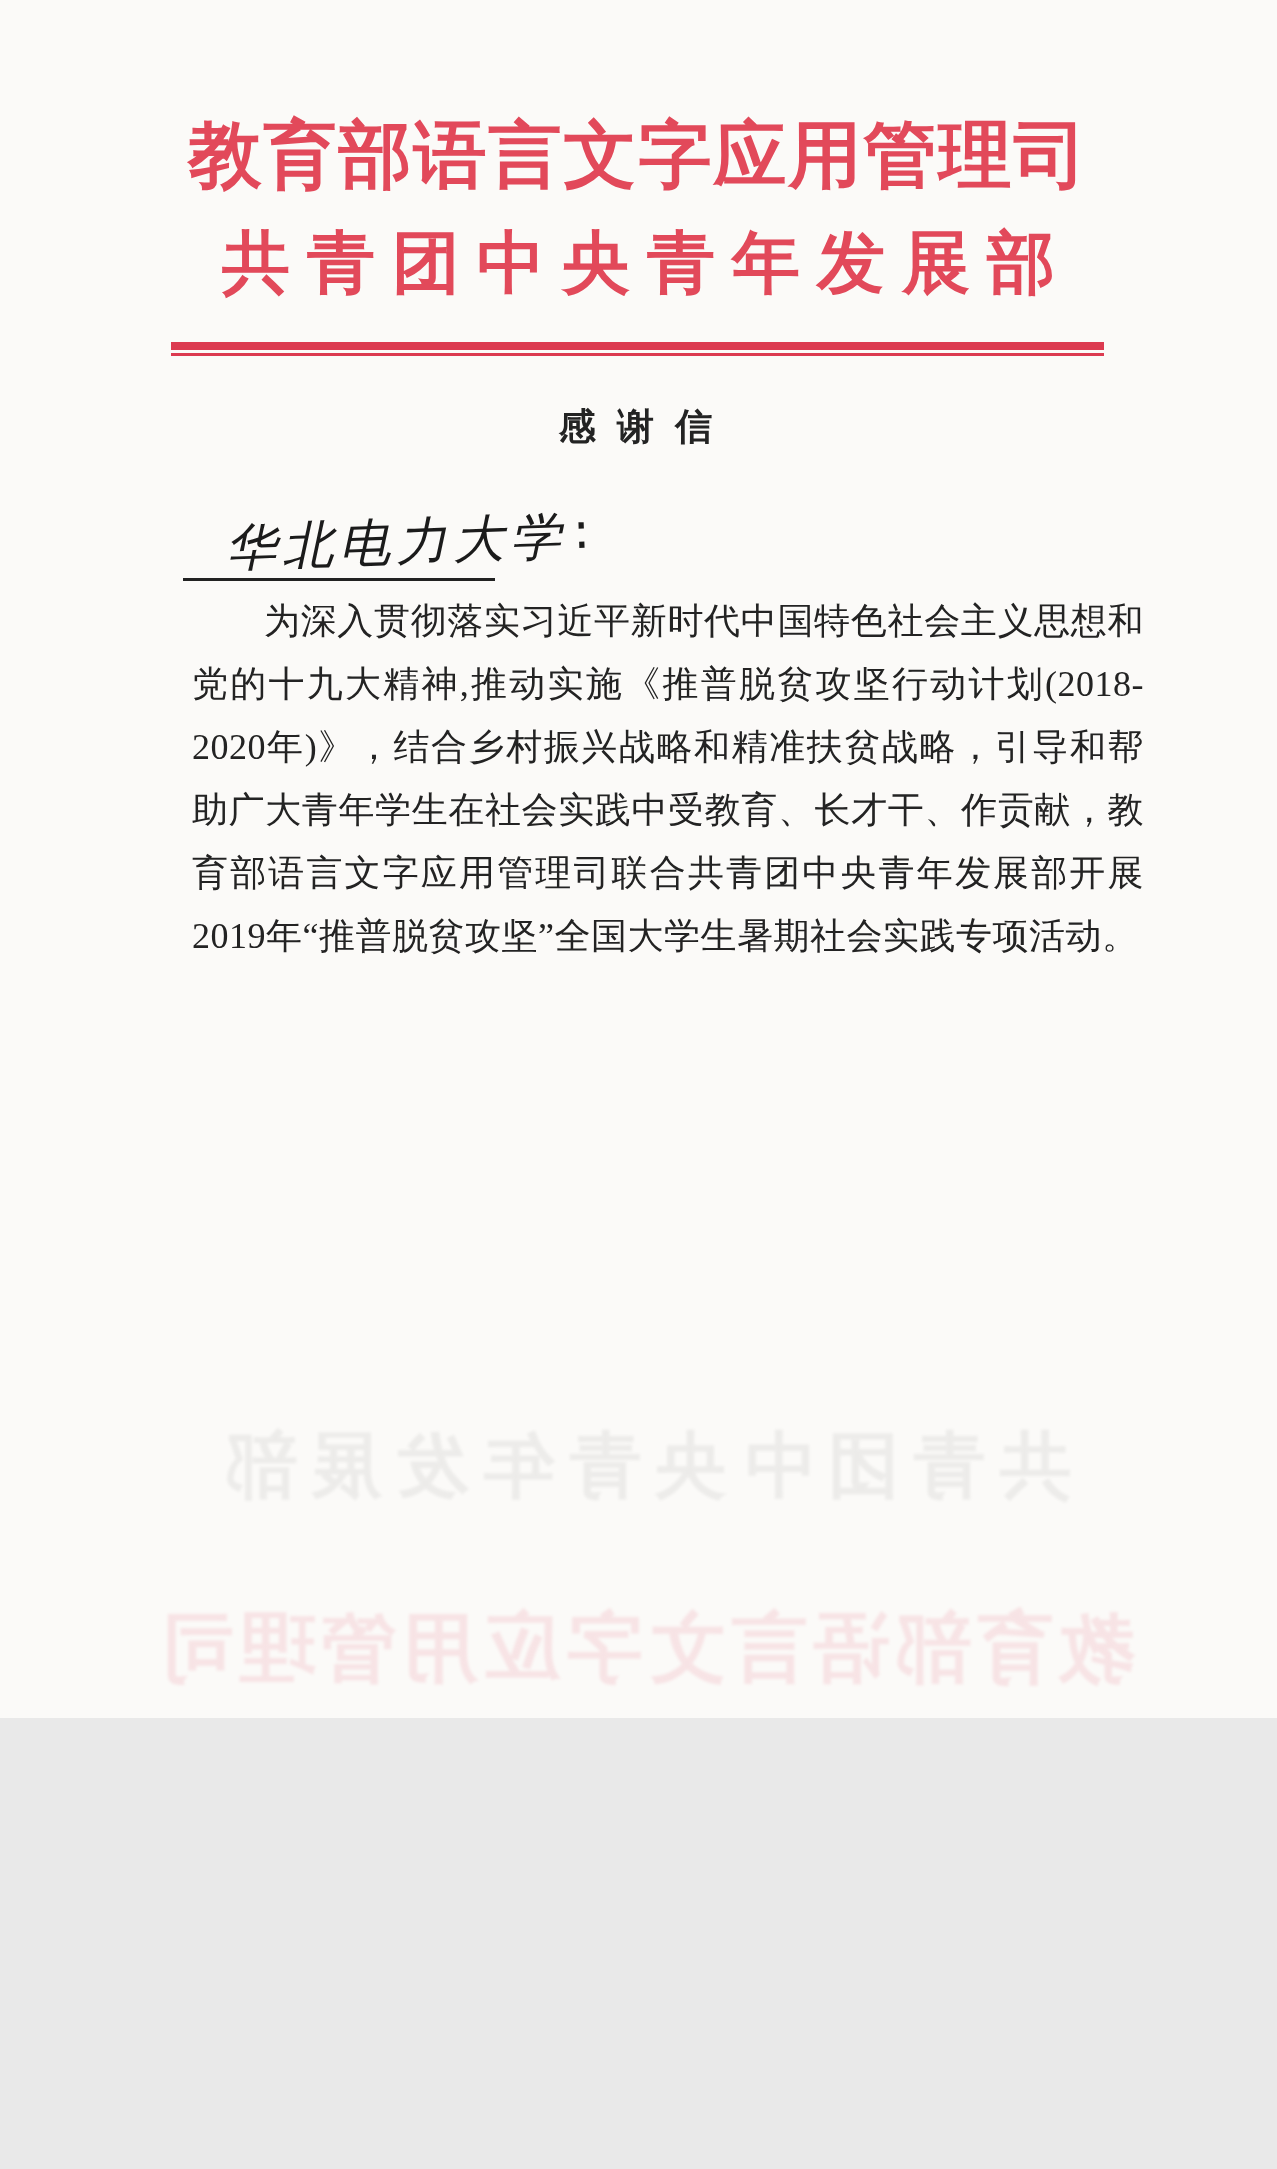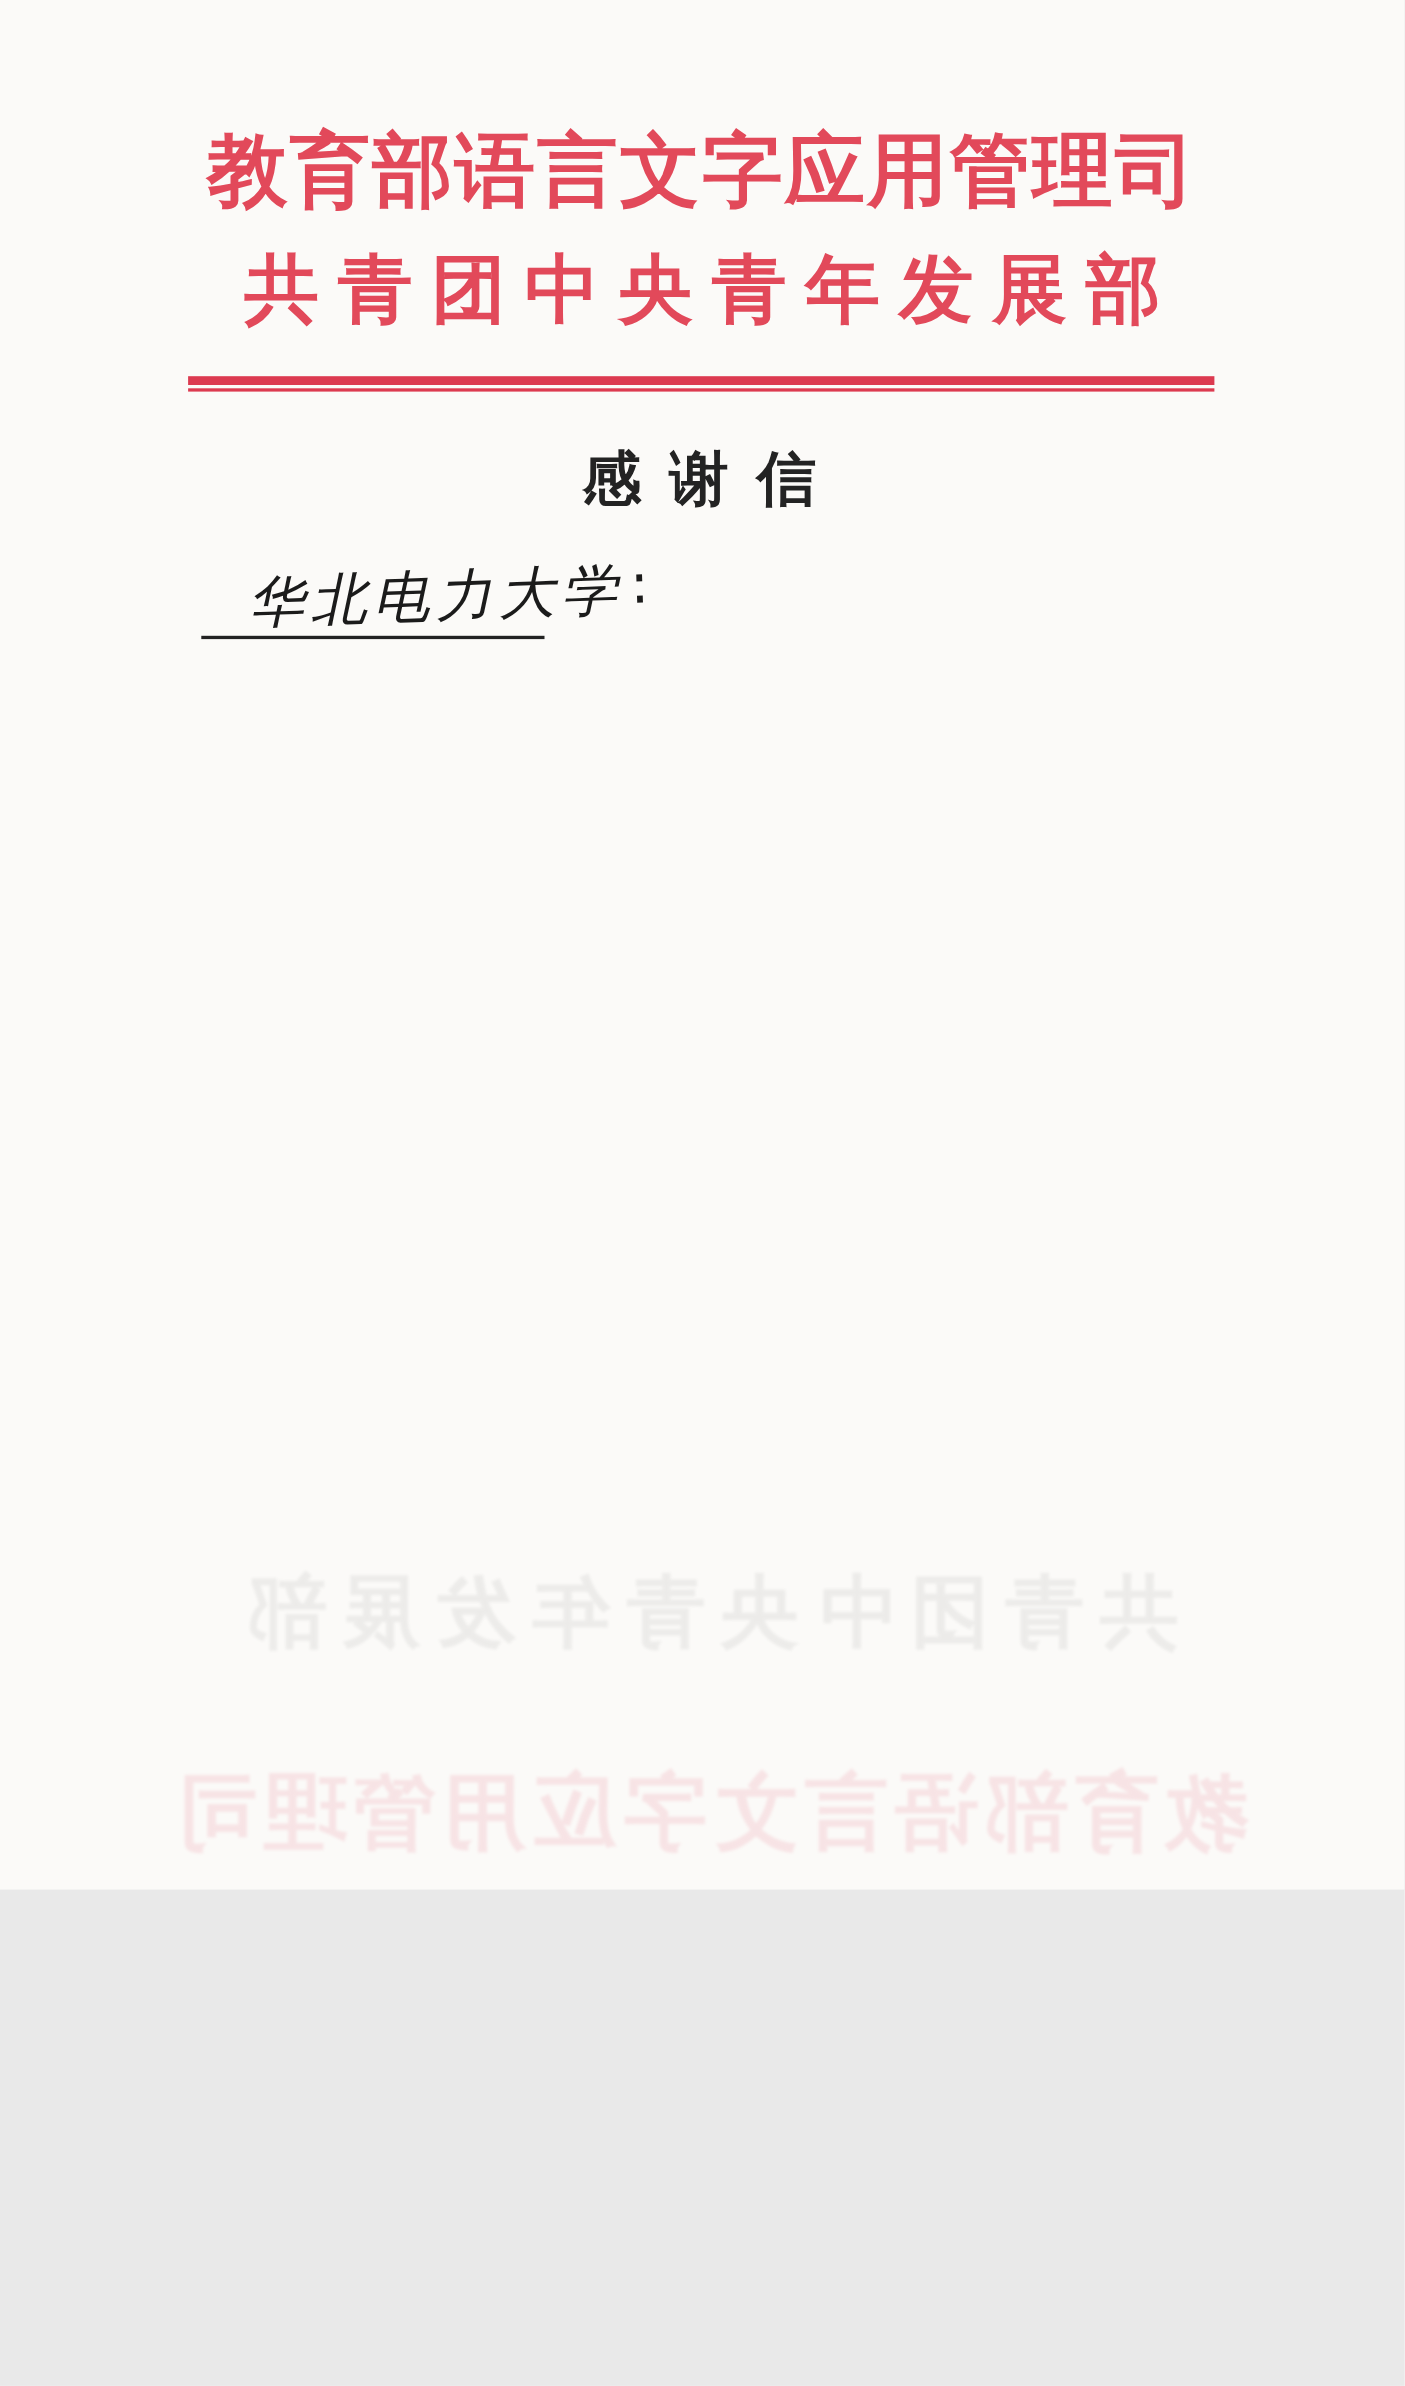--- a/index.html
+++ b/index.html
@@ -33,21 +33,21 @@
   }
   .rule{position:absolute;left:171px;width:933px;}
   .rule-header{top:342px;}
   .rule .thick{height:8px;background:var(--red-rule);}
   .rule .thin{height:3px;background:var(--red-rule);}
   .rule .gap{height:3px;}
   
   .title{
     position:absolute;top:407px;left:0;width:100%;
     text-align:center;color:var(--ink);
-    font-size:54px;font-weight:700;letter-spacing:6px;line-height:1.1;
+    font-size:37px;font-weight:700;letter-spacing:6px;line-height:1.1;
   }
   
   .salutation{
     position:absolute;top:508px;left:225px;
     font-size:51px;color:#1b1b1b;
     font-style:italic;font-weight:500;
     transform:rotate(-2deg);
     letter-spacing:6px;white-space:nowrap;
   }
   .salutation .colon{margin-left:8px;font-style:normal;}
@@ -104,20 +104,21 @@
   </div>
 
   <div class="title">感 谢 信</div>
 
   <div class="salutation">
     <span>华北电力大学</span><span class="colon">∶</span>
   </div>
   <div class="salutation-underline"></div>
 
   <div class="body">
+    <p>为深入贯彻落实习近平新时代中国特色社会主义思想和党的十九大精神,推动实施《推普脱贫攻坚行动计划(2018-2020年)》，结合乡村振兴战略和精准扶贫战略，引导和帮助广大青年学生在社会实践中受教育、长才干、作贡献，教育部语言文字应用管理司联合共青团中央青年发展部开展2019年“推普脱贫攻坚”全国大学生暑期社会实践专项活动。</p>
   </div>
 
   <div class="ghost ghost-1">共青团中央青年发展部</div>
   <div class="ghost ghost-2">教育部语言文字应用管理司</div>
   <div class="ghost ghost-3">共青团中央青年发展部中央委员会</div>
 
   <div class="sig sig-left">教育部语言文字应用管理司</div>
   <div class="sig sig-right">共青团中央青年发展部</div>
 
   <svg class="seal seal-left" viewBox="0 0 260 260">

